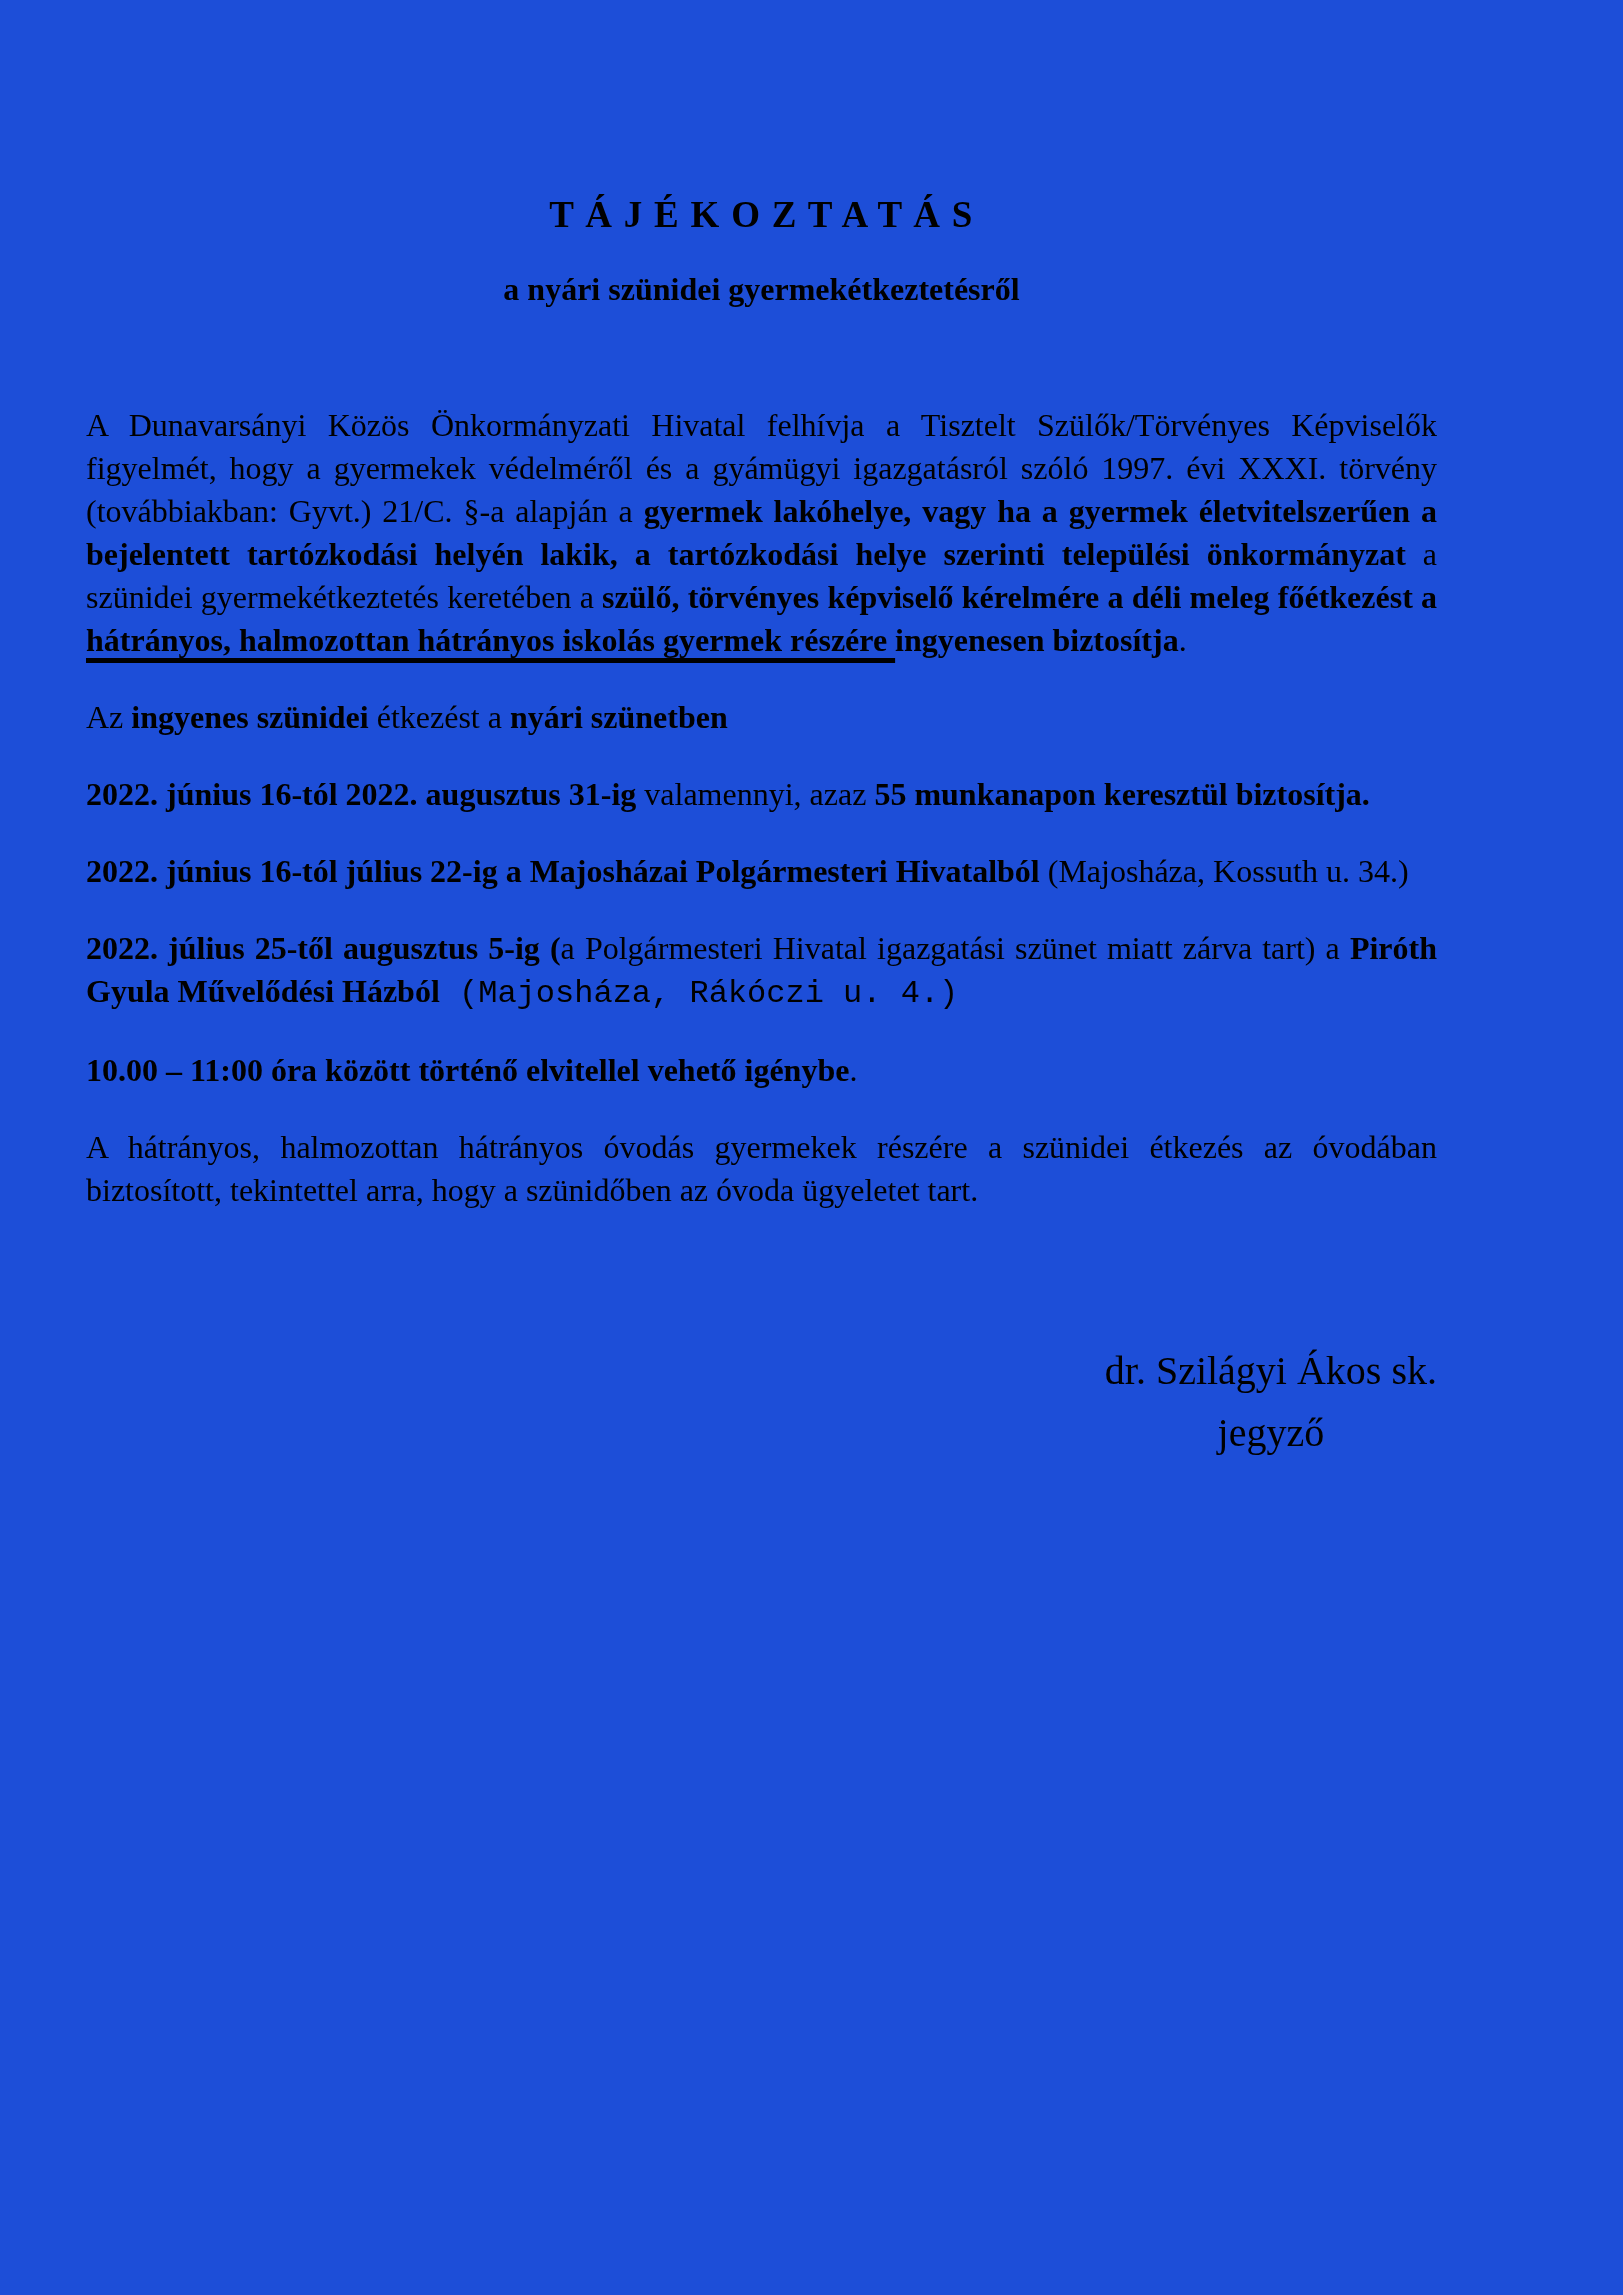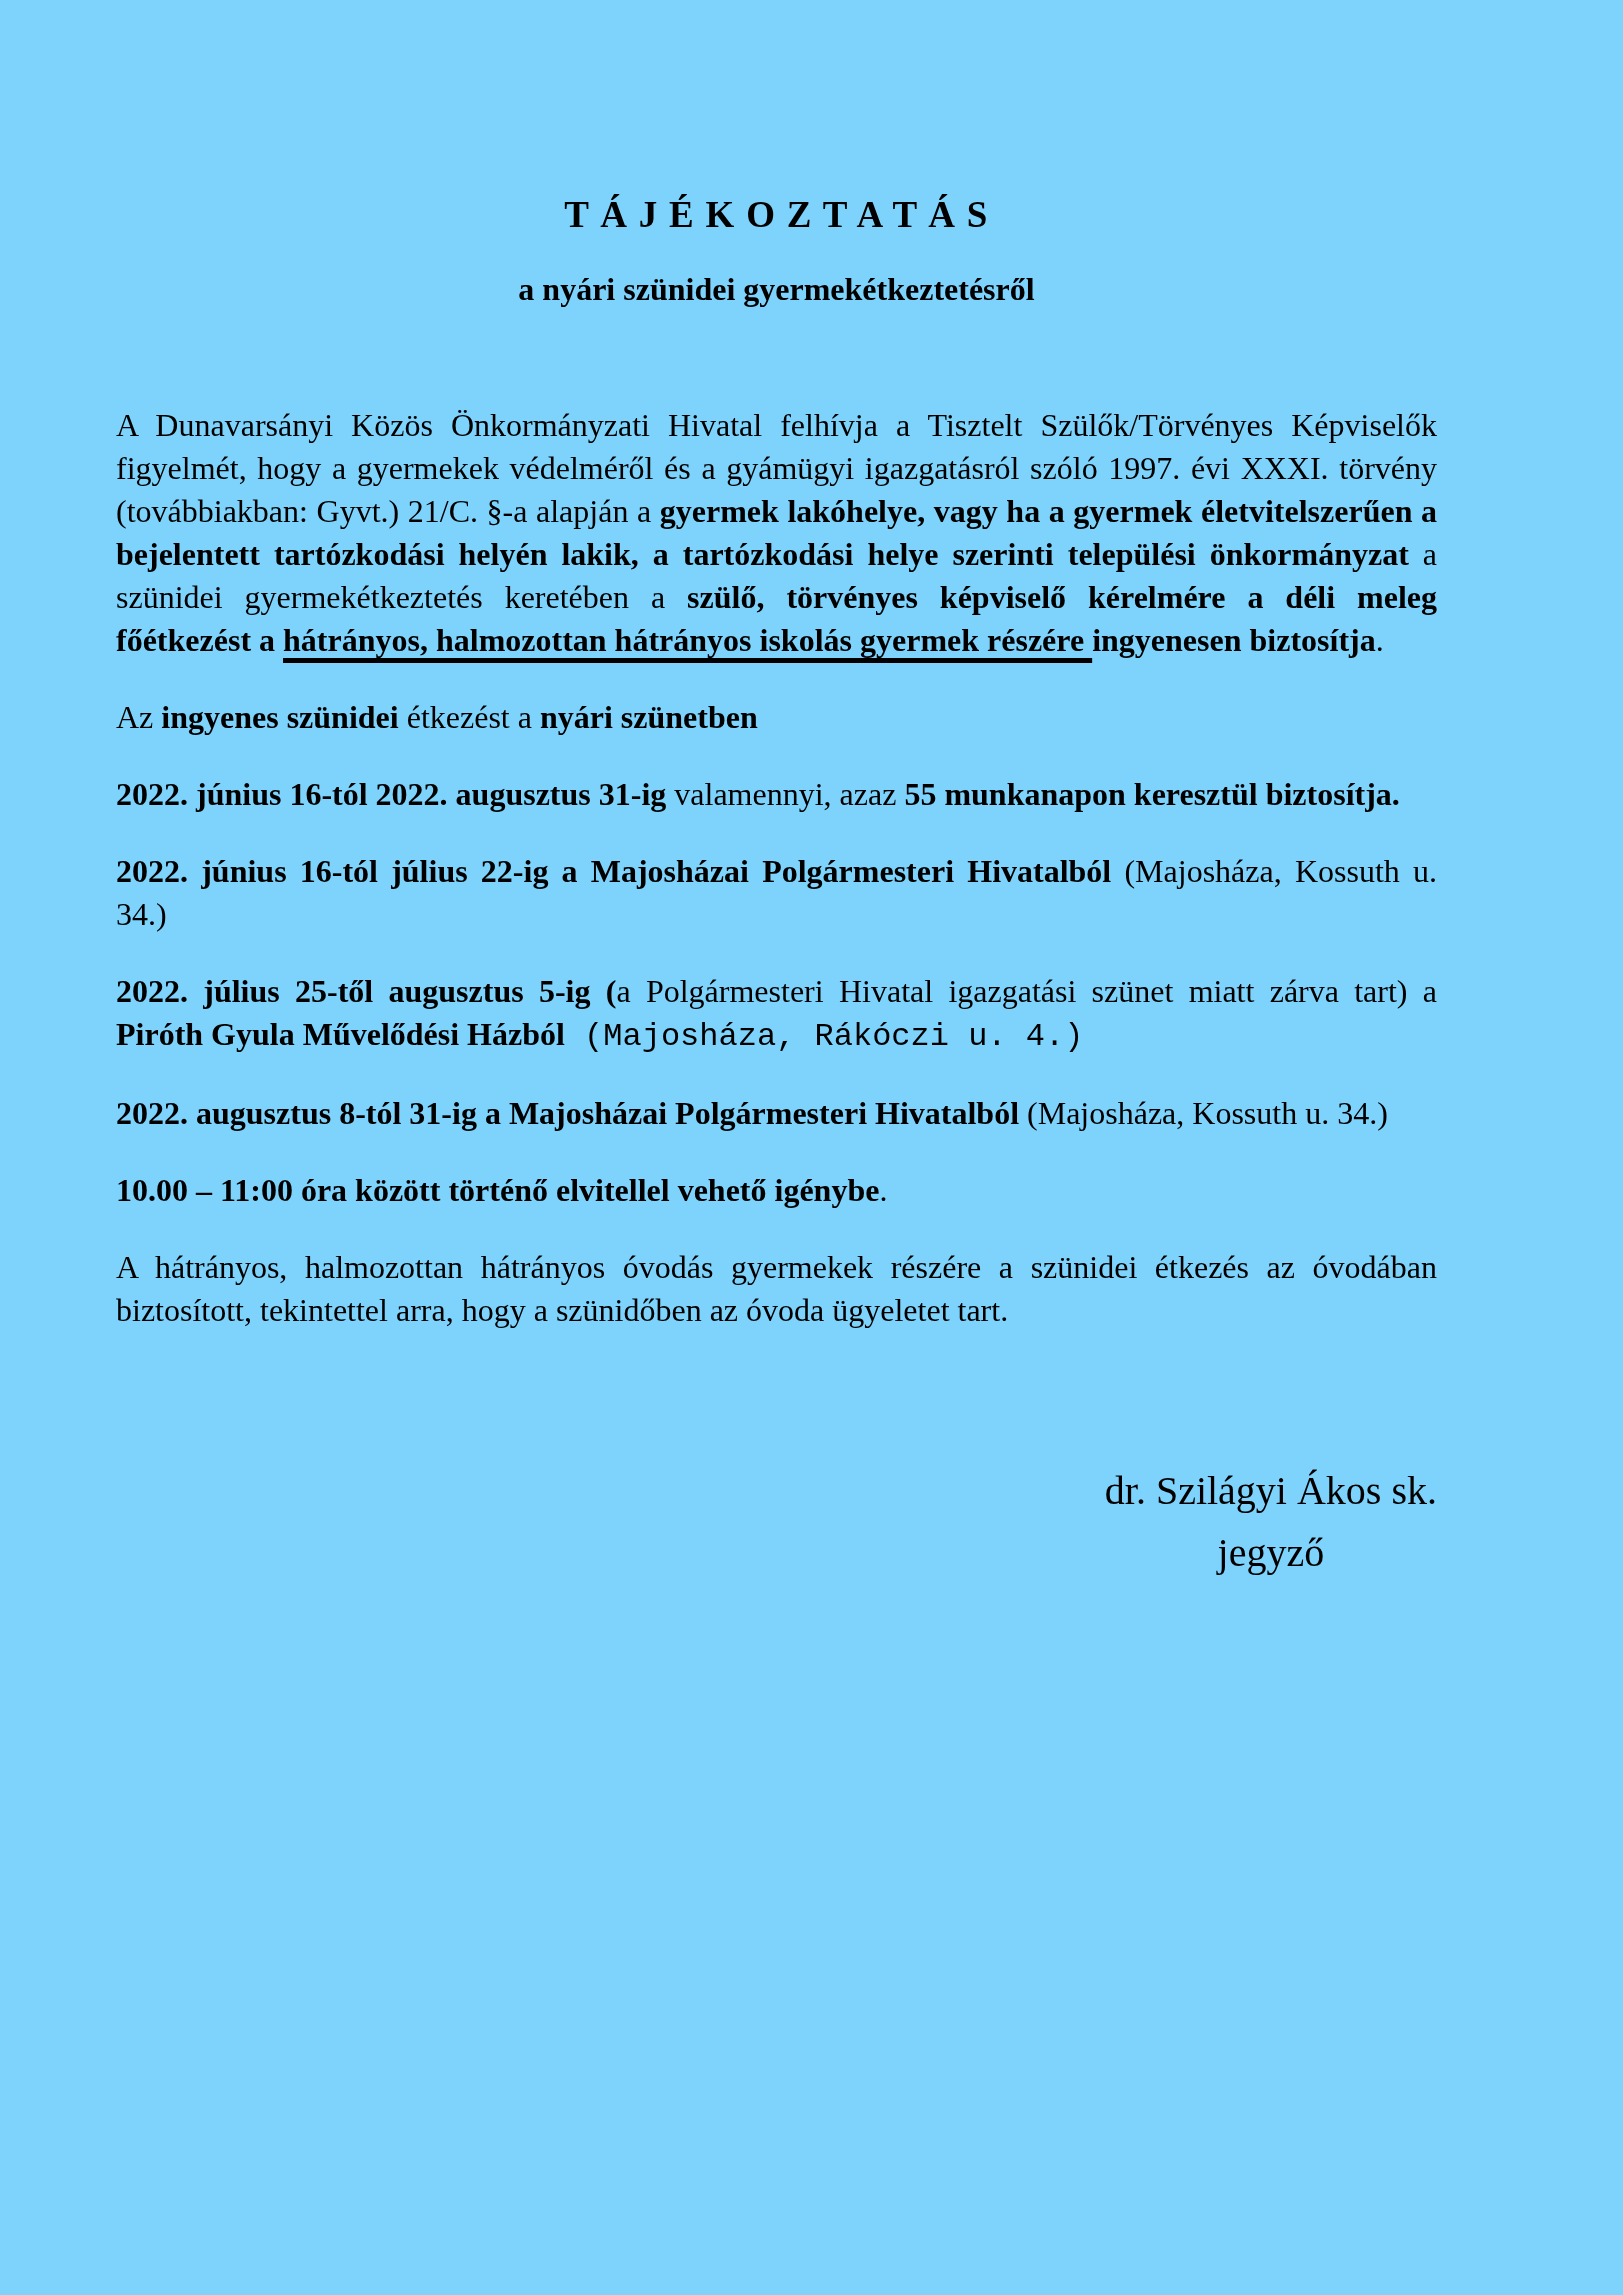--- a/index.html
+++ b/index.html
@@ -5,23 +5,23 @@
   html, body {
     margin: 0;
     padding: 0;
     background: #ffffff;
   }
   .page {
     position: relative;
     width: 1623px;
     min-height: 2295px;
     box-sizing: border-box;
-    background: #7dd3fc;
+    background: #1d4ed8;
     color: #000000;
-    padding: 194px 186px 79px 116px;
+    padding: 194px 186px 79px 86px;
     font-family: "Liberation Serif", serif;
   }
   .title {
     margin: 0 0 34px 0;
     font-size: 37px;
     font-weight: bold;
     text-align: center;
     letter-spacing: 1.3px;
     line-height: 1.15;
     white-space: pre-wrap;
@@ -63,21 +63,20 @@
 <div class="page">
   <h1 class="title">T Á J É K O Z T A T Á S</h1>
   <h2 class="subtitle">a nyári szünidei gyermekétkeztetésről</h2>
 
   <div class="doc-body">
       <p class="para"><span class="run">A Dunavarsányi Közös Önkormányzati Hivatal felhívja a Tisztelt Szülők/Törvényes Képviselők figyelmét, hogy a gyermekek védelméről és a gyámügyi igazgatásról szóló 1997. évi XXXI. törvény (továbbiakban: Gyvt.) 21/C. §-a alapján a </span><span class="run b">gyermek lakóhelye, vagy ha a gyermek életvitelszerűen a bejelentett tartózkodási helyén lakik, a tartózkodási helye szerinti települési önkormányzat</span><span class="run"> a szünidei gyermekétkeztetés keretében a </span><span class="run b">szülő, törvényes képviselő kérelmére a déli meleg főétkezést a </span><span class="run b u">hátrányos, halmozottan hátrányos iskolás gyermek részére </span><span class="run b">ingyenesen biztosítja</span><span class="run">.</span></p>
       <p class="para"><span class="run">Az </span><span class="run b">ingyenes szünidei</span><span class="run"> étkezést a </span><span class="run b">nyári szünetben</span></p>
       <p class="para"><span class="run b">2022. június 16-tól 2022. augusztus 31-ig</span><span class="run"> valamennyi, azaz </span><span class="run b">55 munkanapon keresztül biztosítja.</span></p>
       <p class="para"><span class="run b">2022. június 16-tól július 22-ig a Majosházai Polgármesteri Hivatalból</span><span class="run"> (Majosháza, Kossuth u. 34.)</span></p>
       <p class="para"><span class="run b">2022. július 25-től augusztus 5-ig (</span><span class="run">a Polgármesteri Hivatal igazgatási szünet miatt zárva tart) a </span><span class="run b">Piróth Gyula Művelődési Házból</span><span class="run sans"> (Majosháza, Rákóczi u. 4.)</span></p>
-      <p class="para"><span class="run b">2022. augusztus 8-tól 31-ig a Majosházai Polgármesteri Hivatalból</span><span class="run"> (Majosháza, Kossuth u. 34.)</span></p>
       <p class="para"><span class="run b">10.00 – 11:00 óra között történő elvitellel vehető igénybe</span><span class="run">.</span></p>
       <p class="para"><span class="run">A hátrányos, halmozottan hátrányos óvodás gyermekek részére a szünidei étkezés az óvodában biztosított, tekintettel arra, hogy a szünidőben az óvoda ügyeletet tart.</span></p>
     </div>
 
   <div class="signature">
     <div class="sig-name">dr. Szilágyi Ákos sk.</div>
     <div class="sig-role">jegyző</div>
   </div>
 </div>
 

